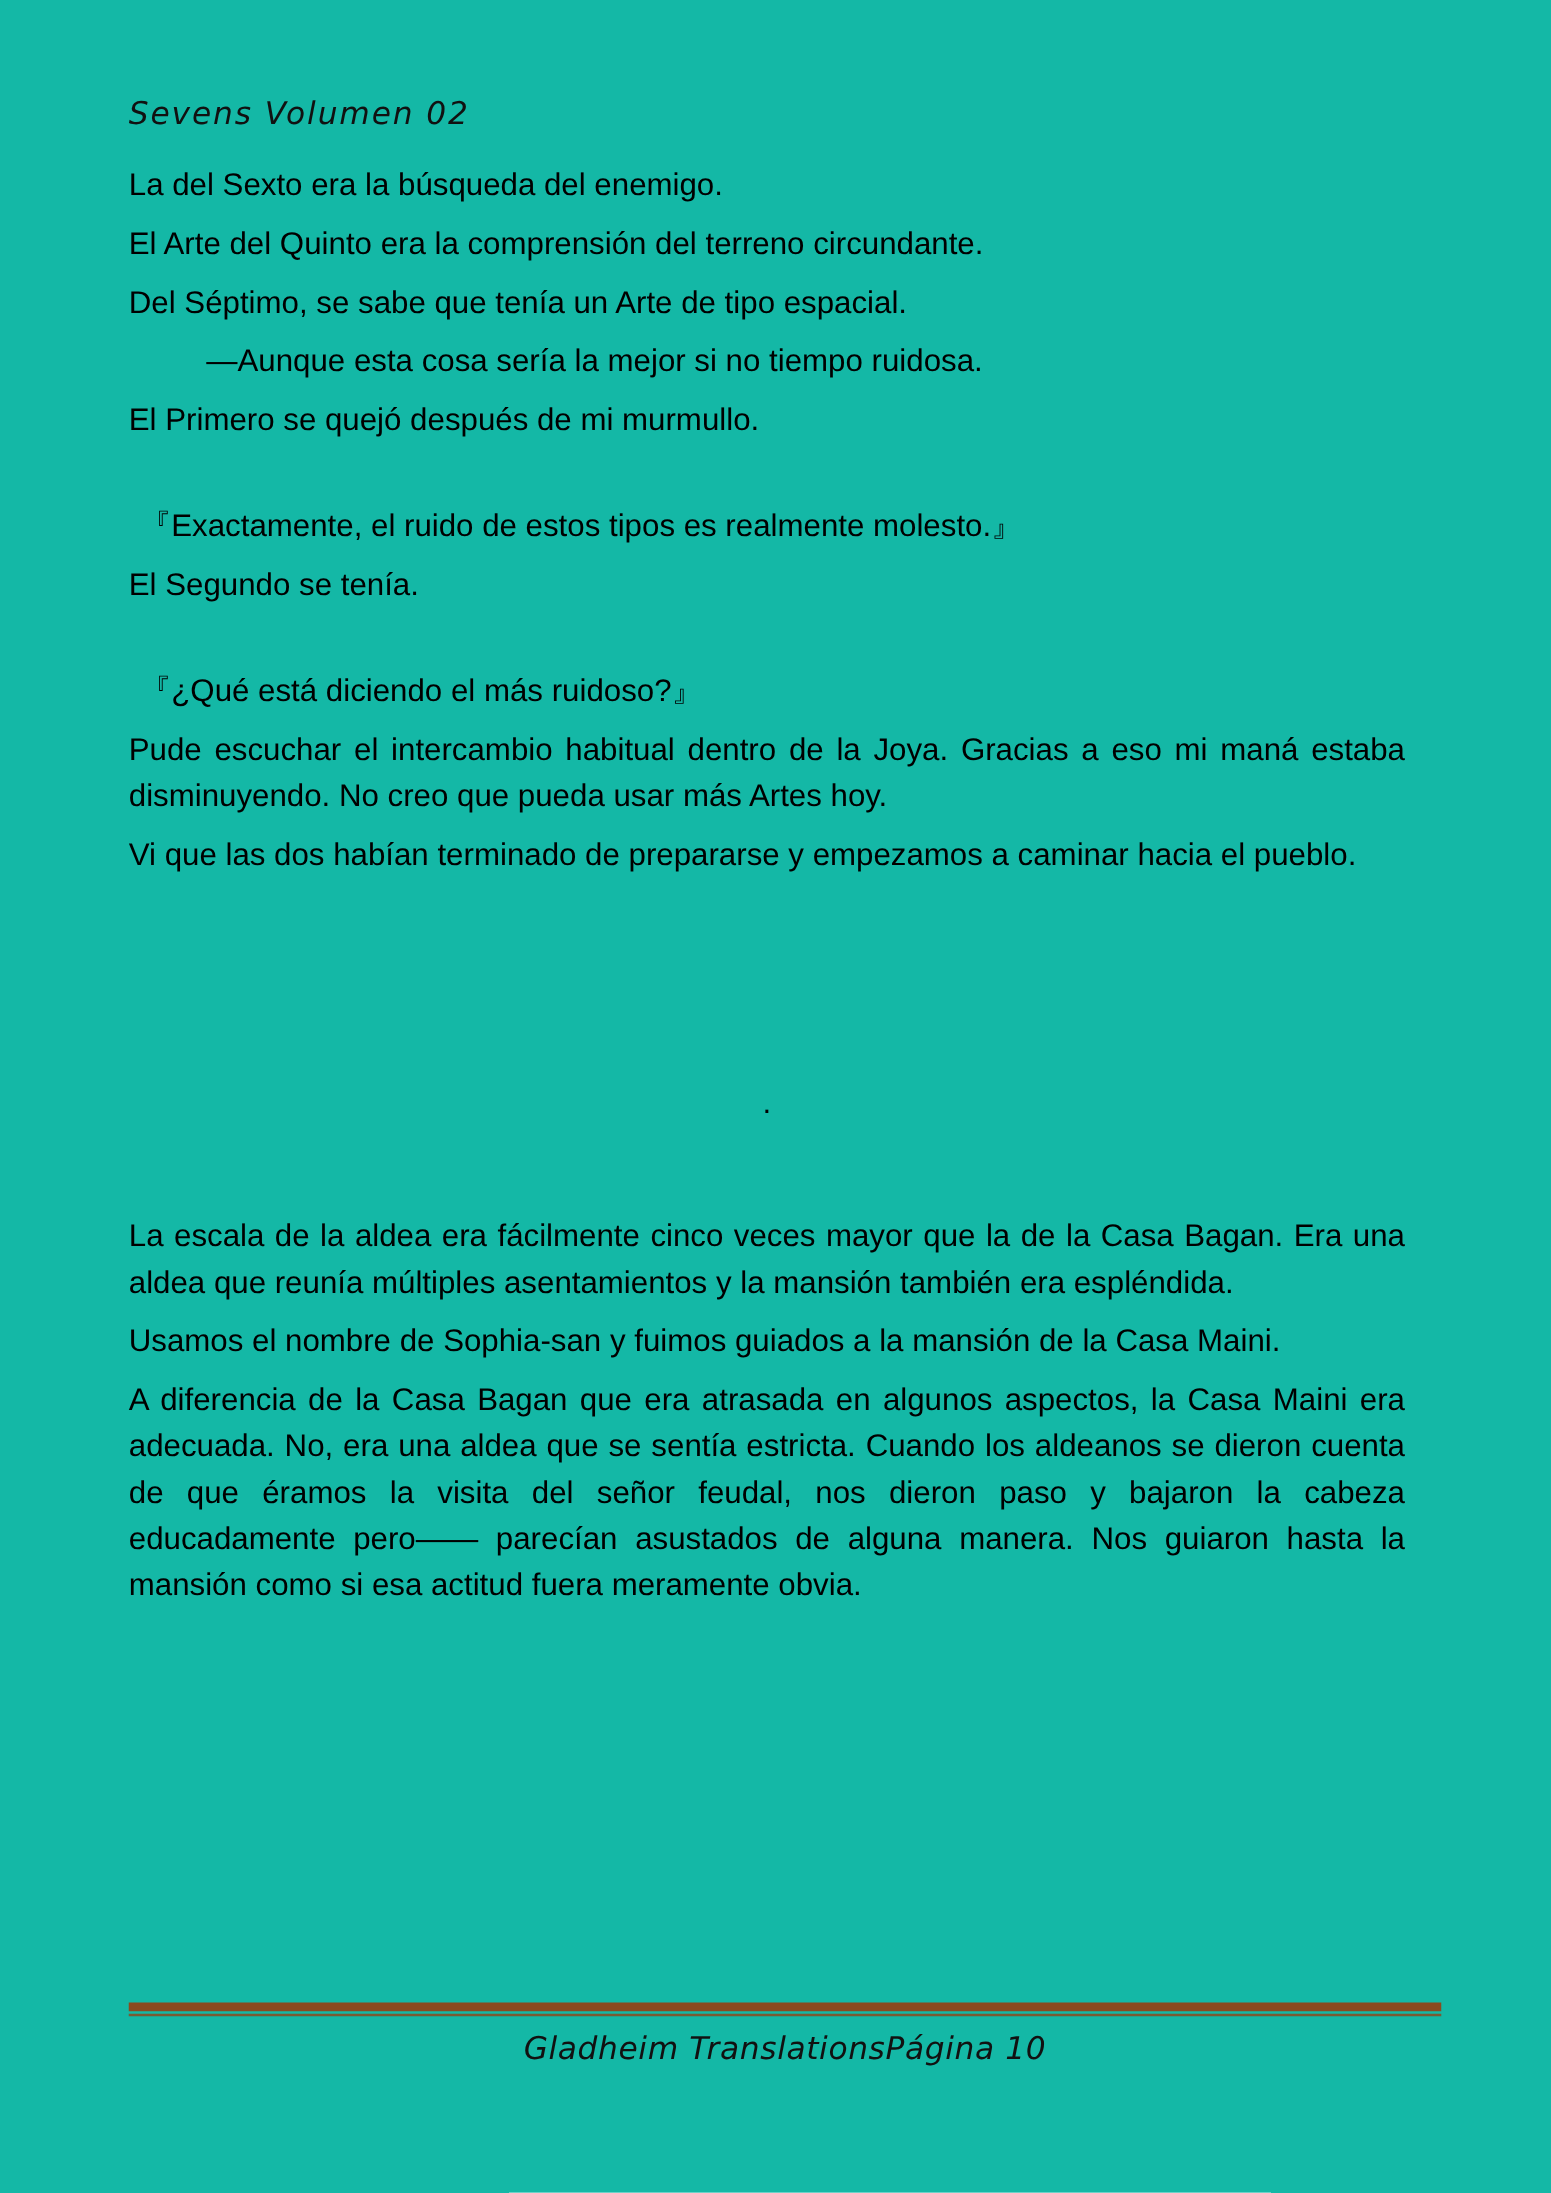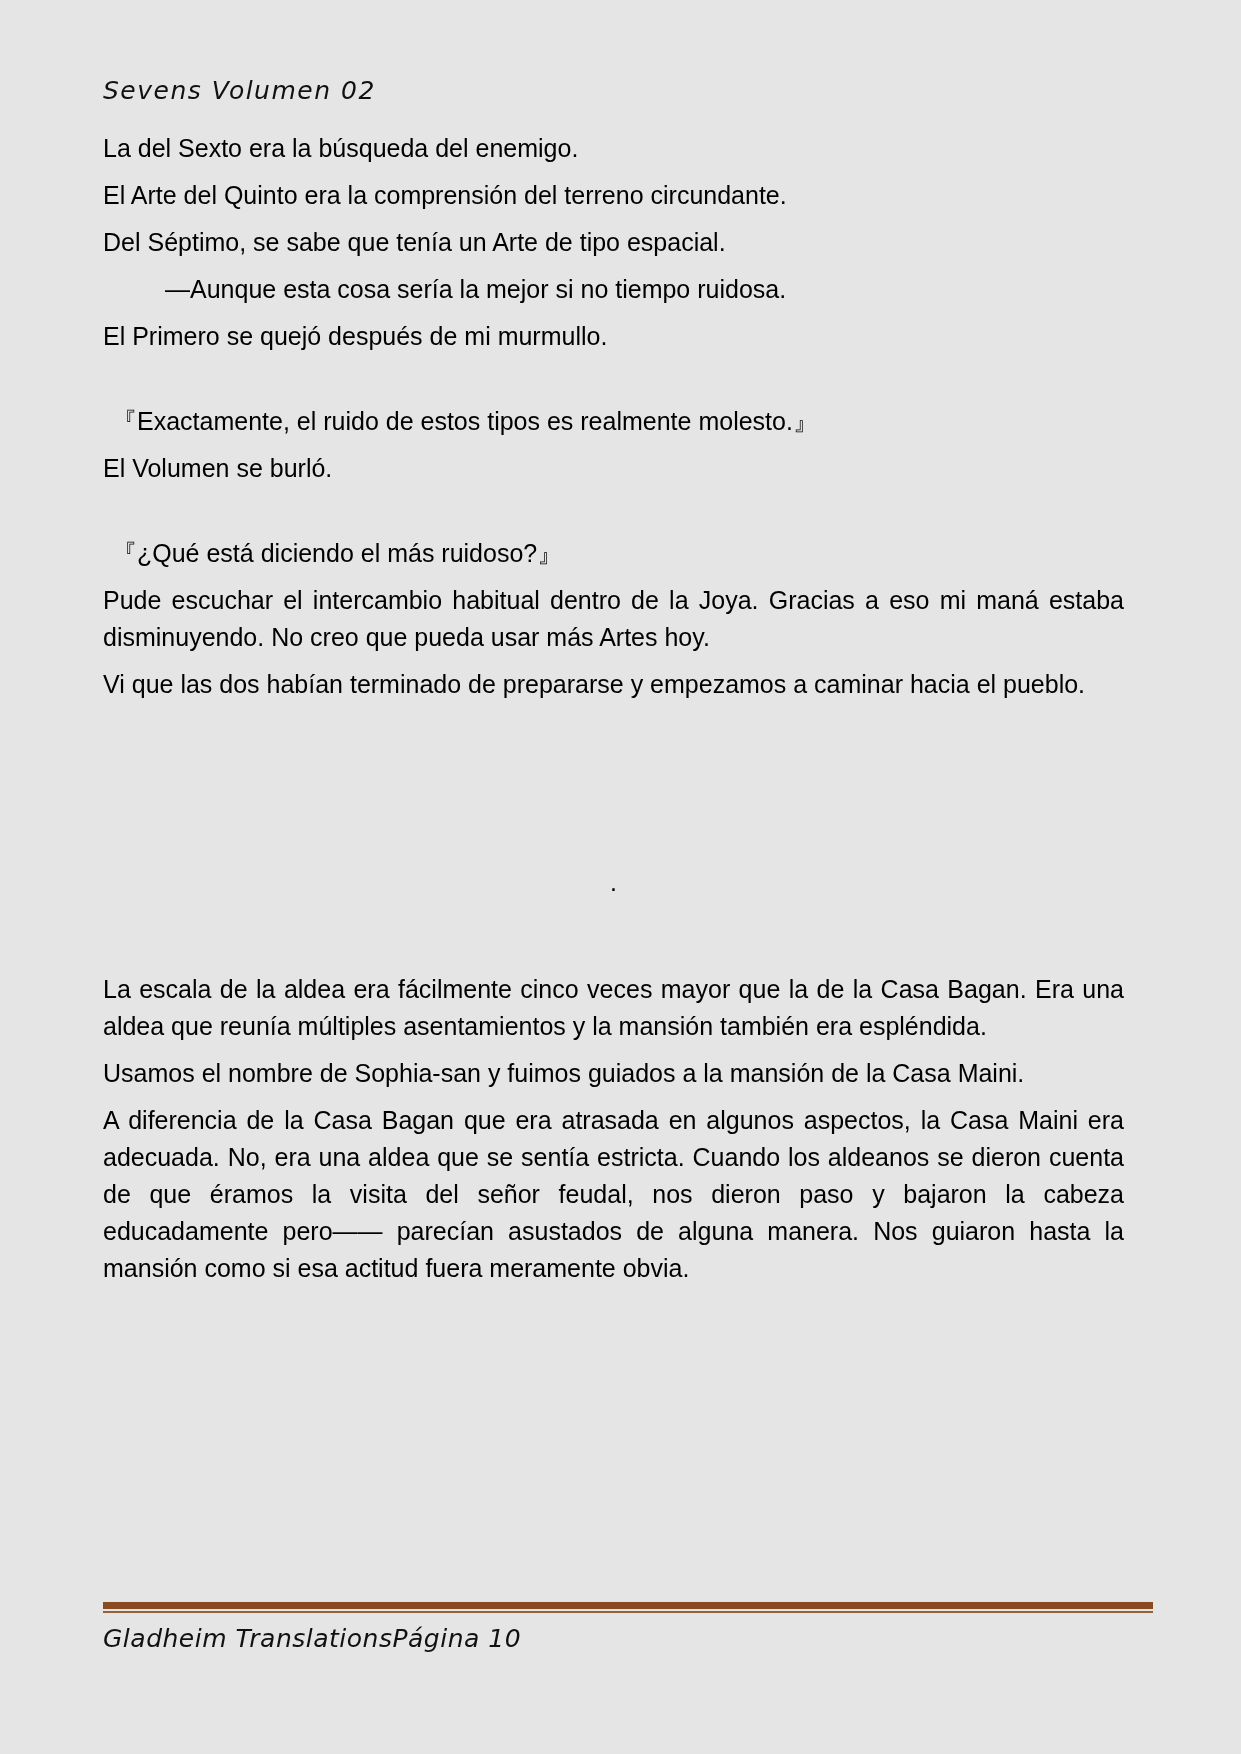--- a/index.html
+++ b/index.html
@@ -8,21 +8,21 @@
     height: 1754px;
     background: #ffffff;
     position: relative;
     overflow: hidden;
     font-family: "Liberation Sans", sans-serif;
     color: #000000;
   }
   .page {
     position: absolute;
     inset: 0;
-    background: #e5e5e5;
+    background: #14b8a6;
   }
   .page-header {
     position: absolute;
     top: 76px;
     left: 103px;
     font-family: "DejaVu Sans", sans-serif;
     font-style: italic;
     font-size: 25px;
     letter-spacing: 1.5px;
     color: #111111;
@@ -52,21 +52,21 @@
   .footer {
     position: absolute;
     top: 1602px;
     left: 103px;
     width: 1050px;
   }
   .footer-rule-thick { height: 7px; }
   .footer-rule-thin  { height: 2px; margin-top: 2px; opacity: 0.85; }
   .footer-row {
     display: flex;
-    justify-content: flex-start;
+    justify-content: center;
     align-items: baseline;
     margin-top: 11px;
     font-family: "DejaVu Sans", sans-serif;
     font-style: italic;
     font-size: 25px;
     letter-spacing: 0.5px;
     color: #111111;
   }
 </style>
 </head>
@@ -76,21 +76,21 @@
 
   <div class="page-header">Sevens Volumen 02</div>
 
   <div class="content">
       <p class="para normal">La del Sexto era la búsqueda del enemigo.</p>
       <p class="para normal">El Arte del Quinto era la comprensión del terreno circundante.</p>
       <p class="para normal">Del Séptimo, se sabe que tenía un Arte de tipo espacial.</p>
       <p class="para indent">—Aunque esta cosa sería la mejor si no tiempo ruidosa.</p>
       <p class="para normal">El Primero se quejó después de mi murmullo.</p>
       <p class="para dialogue">『Exactamente, el ruido de estos tipos es realmente molesto.』</p>
-      <p class="para normal">El Volumen se burló.</p>
+      <p class="para normal">El Segundo se tenía.</p>
       <p class="para dialogue">『¿Qué está diciendo el más ruidoso?』</p>
       <p class="para normal">Pude escuchar el intercambio habitual dentro de la Joya. Gracias a eso mi maná estaba disminuyendo. No creo que pueda usar más Artes hoy.</p>
       <p class="para normal">Vi que las dos habían terminado de prepararse y empezamos a caminar hacia el pueblo.</p>
       <p class="para separator">.</p>
       <p class="para normal">La escala de la aldea era fácilmente cinco veces mayor que la de la Casa Bagan. Era una aldea que reunía múltiples asentamientos y la mansión también era espléndida.</p>
       <p class="para normal">Usamos el nombre de Sophia-san y fuimos guiados a la mansión de la Casa Maini.</p>
       <p class="para normal">A diferencia de la Casa Bagan que era atrasada en algunos aspectos, la Casa Maini era adecuada. No, era una aldea que se sentía estricta. Cuando los aldeanos se dieron cuenta de que éramos la visita del señor feudal, nos dieron paso y bajaron la cabeza educadamente pero—— parecían asustados de alguna manera. Nos guiaron hasta la mansión como si esa actitud fuera meramente obvia.</p>
     </div>
 
   <div class="footer">

